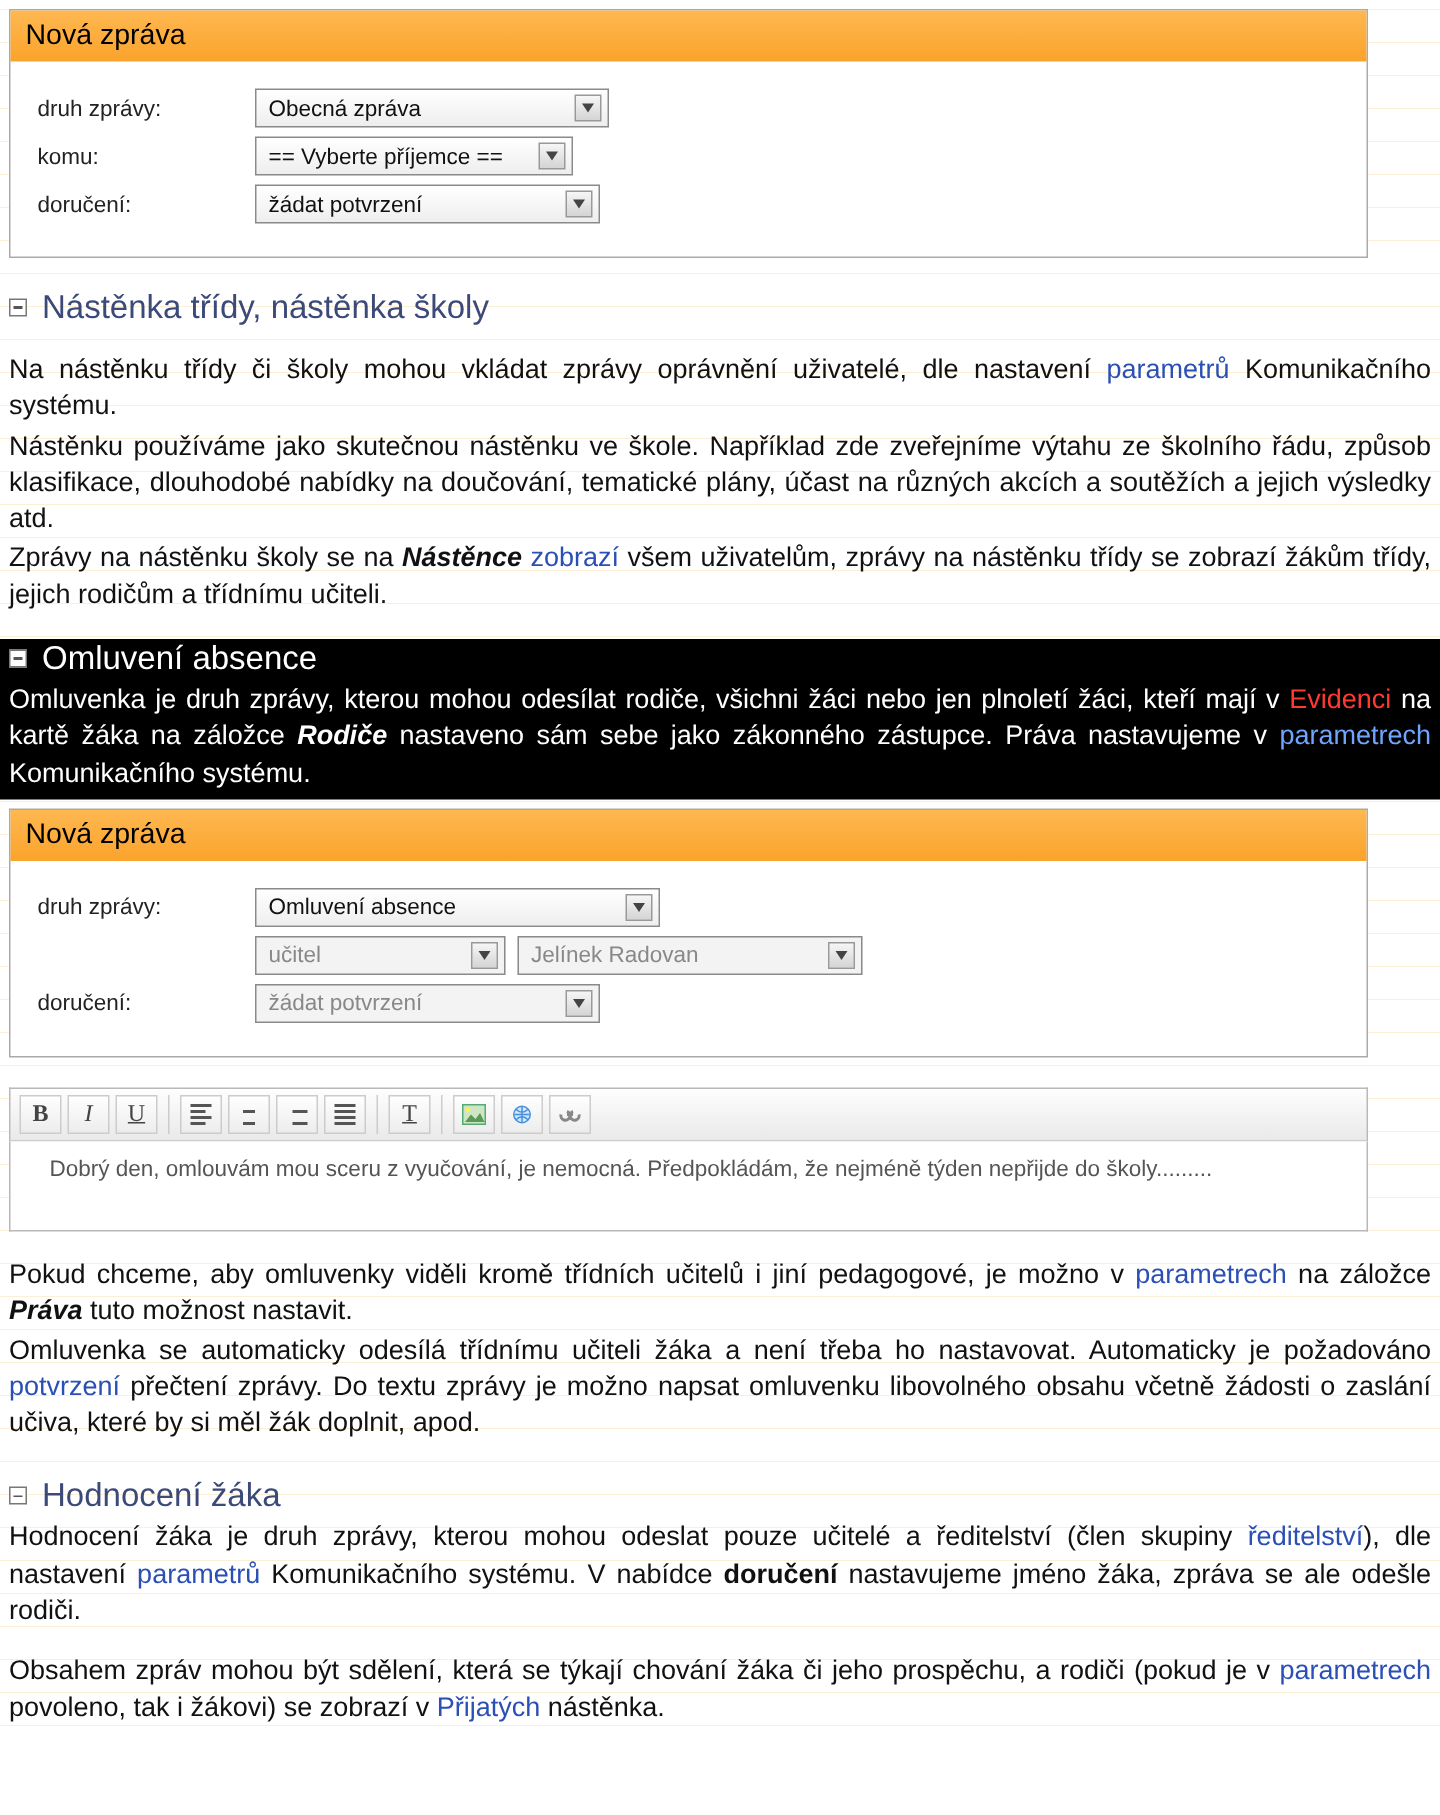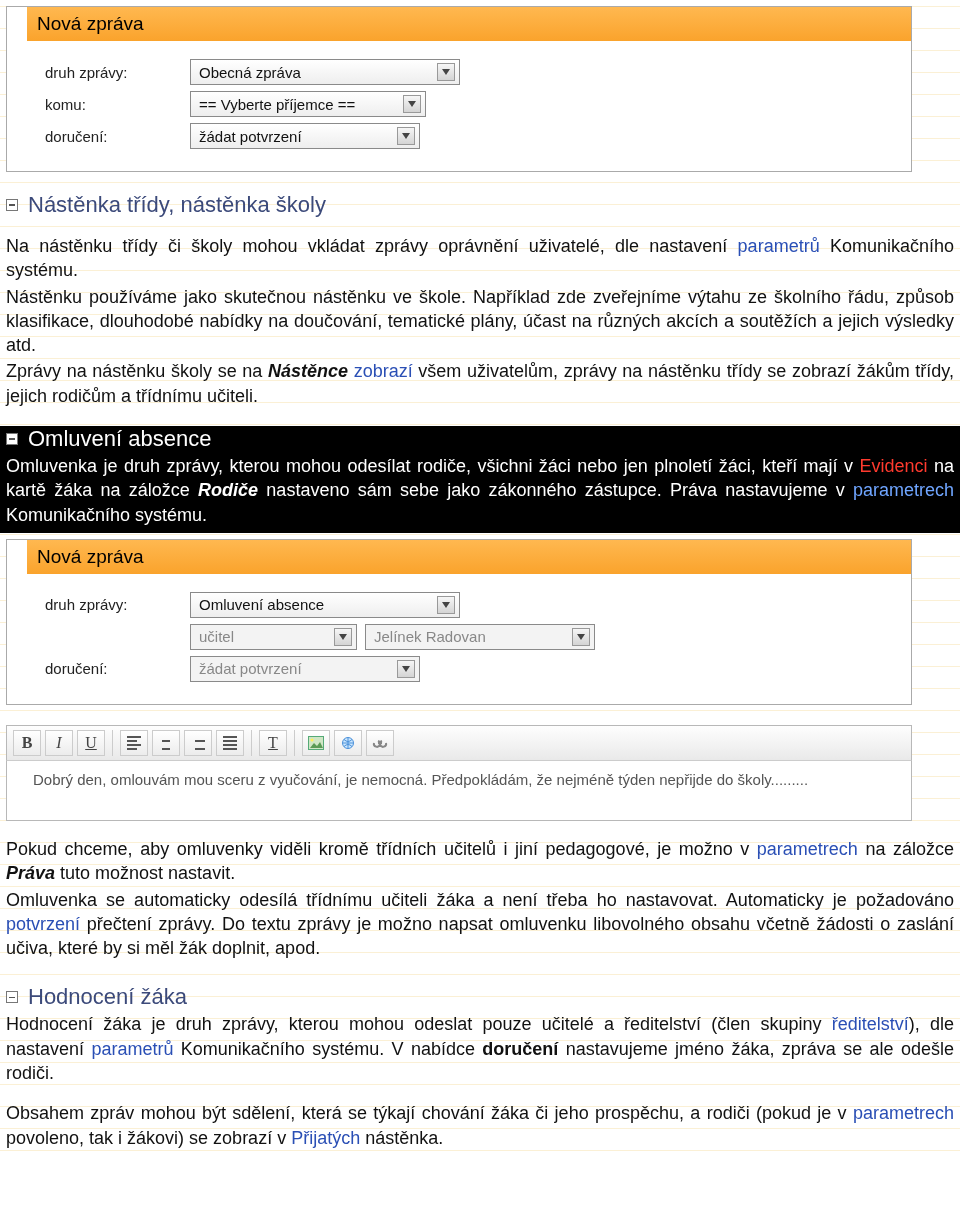--- a/index.html
+++ b/index.html
@@ -12,21 +12,20 @@
     background-size: 100% 22px;
     padding-bottom: 16px;
   }
 
   
   .panel {
     margin: 6px 48px 20px 6px;
     border: 1px solid #aaa;
     background: #fff;
     font-family: Verdana, Arial, sans-serif;
-    padding-left: 20px;
   }
   .panel-header {
     background: linear-gradient(#ffb850, #faa32c);
     color: #000;
     font-size: 19px;
     padding: 6px 10px;
     font-family: Verdana, Arial, sans-serif;
   }
   .panel-body {
     padding: 12px 18px 16px;
@@ -110,28 +109,28 @@
 </head>
 <body>
 
 <div class="doc">
 
   <div class="panel">
     <div class="panel-header">Nová zpráva</div>
     <div class="panel-body">
       <div class="field-row">
         <div class="field-label">druh zprávy:</div>
-        <div class="sel" style="width:270px">
+        <div class="sel" style="width:236px">
           <span>Obecná zpráva</span>
           <span class="knob"></span>
         </div>
       </div>
       <div class="field-row">
         <div class="field-label">komu:</div>
-        <div class="sel" style="width:236px">
+        <div class="sel" style="width:212px">
           <span>== Vyberte příjemce ==</span>
           <span class="knob"></span>
         </div>
       </div>
       <div class="field-row">
         <div class="field-label">doručení:</div>
         <div class="sel" style="width:230px">
           <span>žádat potvrzení</span>
           <span class="knob"></span>
         </div>

